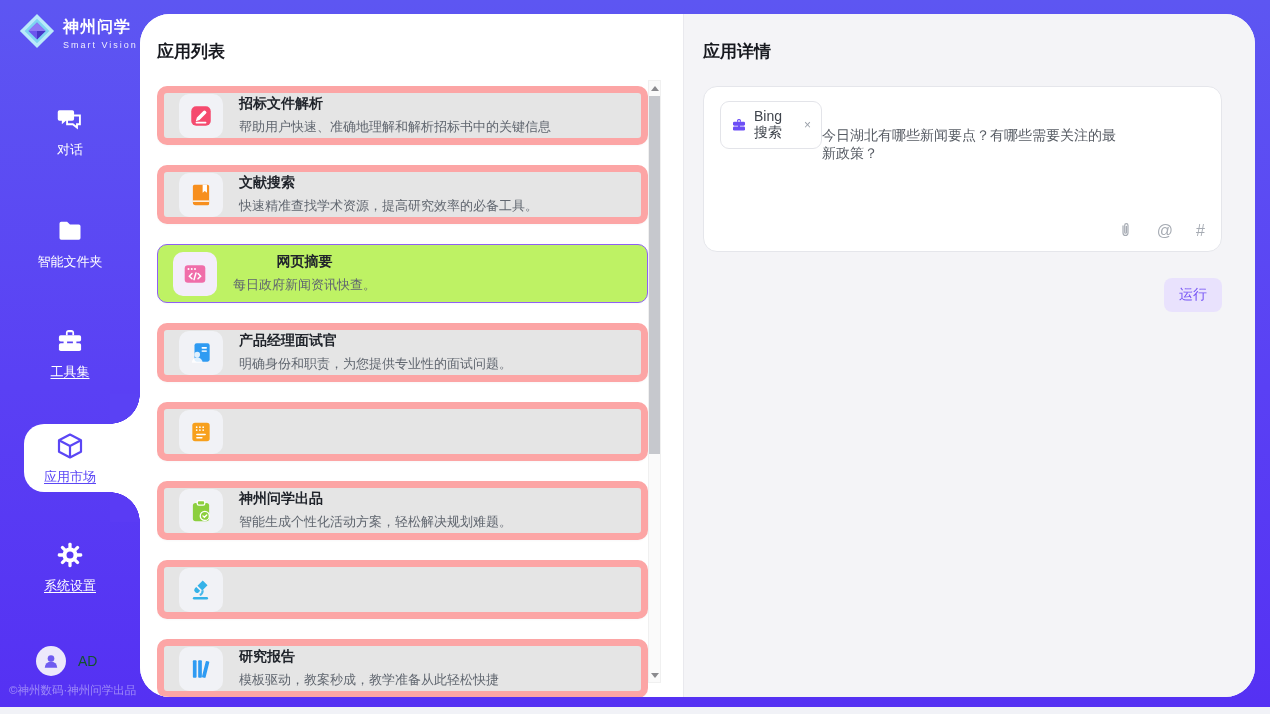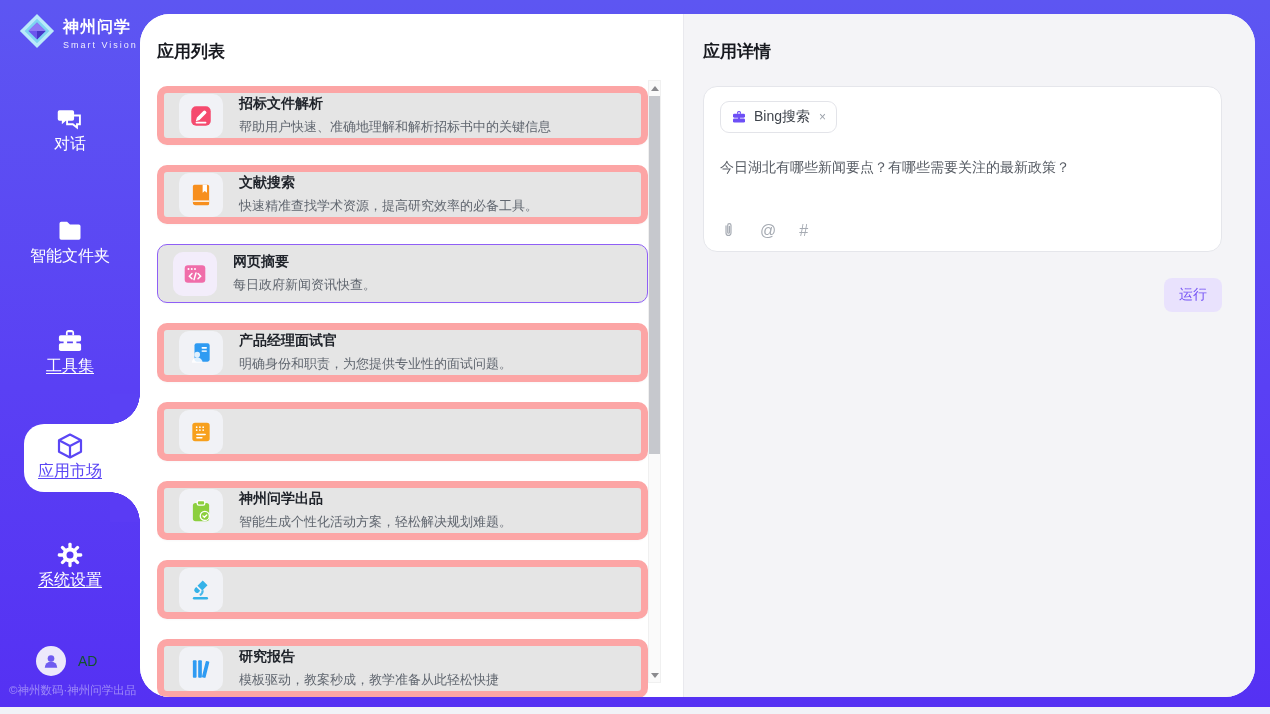--- a/index.html
+++ b/index.html
@@ -16,21 +16,21 @@
   }
 
   
   .sidebar { position:absolute; left:0; top:0; width:140px; height:707px; }
   .logo { position:absolute; left:18px; top:12px; display:flex; align-items:center; gap:7px; }
   .logo-text { display:flex; flex-direction:column; }
   .logo-name { color:#fff; font-size:16px; font-weight:700; letter-spacing:1px; }
   .logo-sub { color:rgba(255,255,255,.9); font-size:9px; letter-spacing:2px; margin-top:2px; }
   .nav-item { position:absolute; left:0; width:140px; display:flex; flex-direction:column; align-items:center; cursor:pointer; }
   .nav-item .nicon { width:30px; height:30px; display:flex; align-items:center; justify-content:center; }
-  .nav-item .nlabel { color:#fff; font-size:16px; }
+  .nav-item .nlabel { color:#fff; font-size:13px; margin-top:7px; }
   .nav-item .nlabel.u { text-decoration:underline; text-underline-offset:2px; }
   
   .active-blob { position:absolute; left:24px; top:424px; width:116px; height:68px; background:#fff; border-radius:20px 0 0 20px; }
   .fillet { position:absolute; width:30px; height:30px; left:110px; }
   .fillet.top { top:394px; background:radial-gradient(circle 30px at 0 0, #5a41f4 0 29.6px, #fff 30px); }
   .fillet.bottom { top:492px; background:radial-gradient(circle 30px at 0 100%, #5a3bf4 0 29.6px, #fff 30px); }
   .nav-item.active { top:431px; }
   .nav-item.active .nlabel { color:#5b46f5; }
   .user { position:absolute; left:36px; top:646px; display:flex; align-items:center; cursor:pointer; }
   .avatar { width:30px; height:30px; border-radius:50%; background:#ece9fb; display:flex; align-items:center; justify-content:center; }
@@ -43,41 +43,41 @@
     border-radius:30px; overflow:hidden; display:flex; background:#fff;
   }
   .col-list { position:relative; width:543px; background:#fff; flex:none; }
   .col-title { position:absolute; left:17px; top:26px; font-size:17px; font-weight:700; color:#17191f; }
   .list { position:absolute; left:17px; top:66px; width:491px; bottom:0; padding-top:6px; overflow:hidden; }
   .card {
     height:59px; border:7px solid #fca5a5; border-radius:10px; background:#e5e5e5;
     display:flex; align-items:center; padding-left:15px; margin-bottom:20px; cursor:pointer;
     box-shadow:0 1px 2px rgba(30,30,60,.03);
   }
-  .card.selected { background:#e5e5e5; border:1.5px solid #8f5ff6; }
+  .card.selected { background:#bef264; border:1.5px solid #8f5ff6;text-align:center; }
   .app-icon-box { width:44px; height:44px; border-radius:10px; background:#f1f2f6; display:flex; align-items:center; justify-content:center; flex:none; }
   .card.selected .app-icon-box { background:#f3edfb; }
   .app-icon-box svg { width:26px; height:26px; display:block; }
   .card-text { margin-left:16px; min-width:0; }
   .card-title { font-size:14px; font-weight:700; color:#20242b; }
   .card-desc { font-size:13px; color:#60666f; margin-top:5px; white-space:nowrap; }
 
   
   .sb { position:absolute; left:508px; top:66px; bottom:14px; width:13px; background:#fafafa; border:1px solid #f0f0f0; }
   .sb-btn { position:absolute; left:0; width:11px; height:14px; display:flex; align-items:center; justify-content:center; cursor:pointer; }
   .sb-btn.up { top:0; } .sb-btn.down { bottom:0; }
   .tri-up { width:0; height:0; border-left:4px solid transparent; border-right:4px solid transparent; border-bottom:5px solid #8a8a8e; }
   .tri-down { width:0; height:0; border-left:4px solid transparent; border-right:4px solid transparent; border-top:5px solid #8a8a8e; }
   .sb-thumb { position:absolute; left:0; top:15px; width:11px; height:358px; background:#c6c8cd; cursor:pointer; }
 
   
   .col-detail { flex:1; background:#f4f4f7; border-left:1px solid #e9e9ee; padding:26px 33px 0 19px; }
   .detail-card {
     margin-top:23px; height:166px; background:#fff; border:1px solid #e5e6eb; border-radius:14px;
-    padding:14px 16px 12px; display:flex; flex-direction:column;
+    padding:14px 16px 12px; display:flex; flex-direction:row;
   }
   .chip { display:inline-flex; align-items:center; gap:7px; border:1px solid #e3e4e9; border-radius:9px; background:#fff; padding:6px 10px; align-self:flex-start; cursor:pointer; }
   .chip svg { width:16px; height:16px; display:block; }
   .chip-label { font-size:14px; color:#3f444c; }
   .chip-close { font-size:12px; color:#9ba1aa; margin-left:2px; cursor:pointer; }
   .query { margin-top:26px; font-size:14px; color:#565b63; }
   .attach-row { margin-top:auto; display:flex; align-items:center; gap:23px; color:#a6abb3; }
   .attach-row .tico { font-size:16px; cursor:pointer; line-height:1; }
   .attach-row svg { width:17px; height:17px; display:block; cursor:pointer; }
   .run-row { display:flex; justify-content:flex-end; margin-top:26px; }

